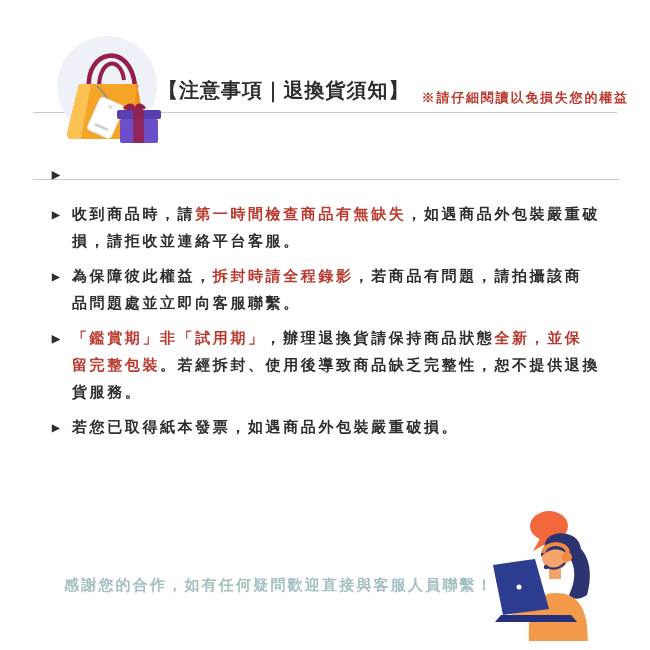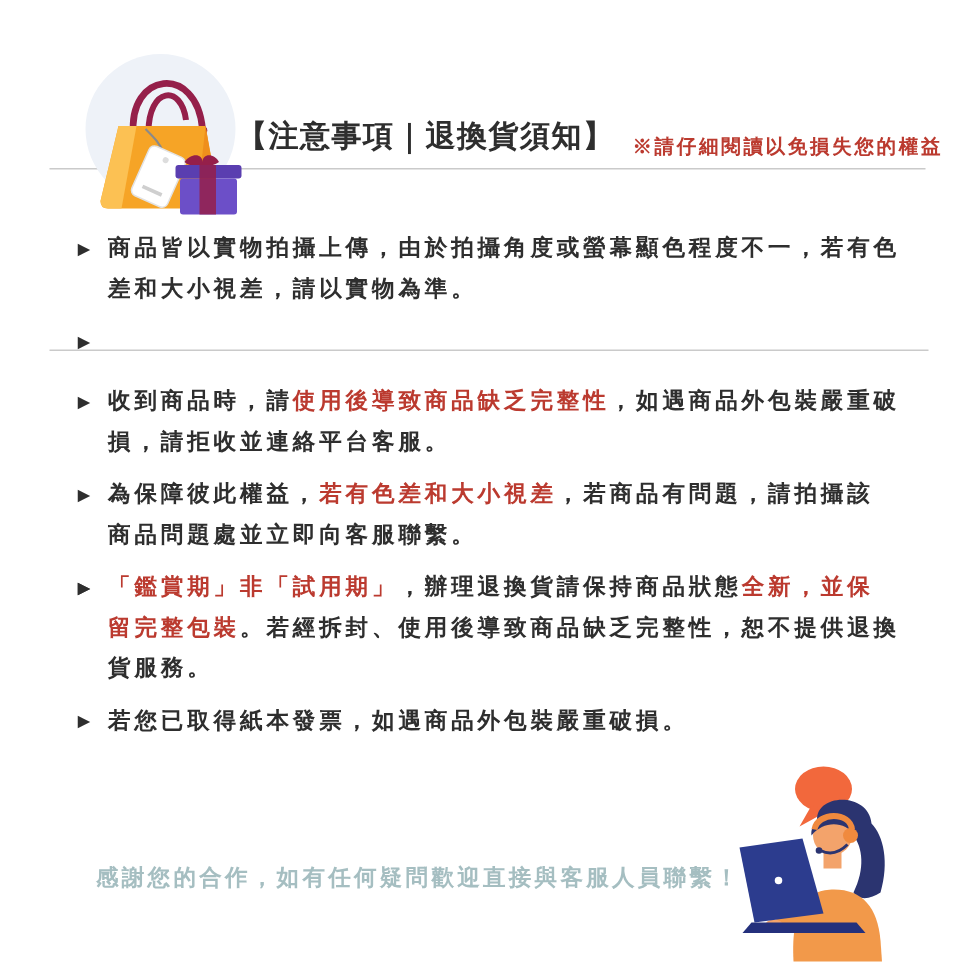--- a/index.html
+++ b/index.html
@@ -98,27 +98,27 @@
     </div>
 
     <div class="header-text">
       <span class="title">【注意事項｜退換貨須知】</span>
       <span class="warning">※請仔細閱讀以免損失您的權益</span>
     </div>
   </div>
 
   <div class="content">
     <ul class="notes">
-        <li class="note"><span class="arrow">▶</span><span class="">商品皆以實物拍攝上傳，由於拍攝角度或螢幕顯色程度不一，若有色差和大小視差，請以實物為準。</span></li>
+        <li class="note"><span class="arrow">▶</span></li>
         <li class="note"><span class="arrow">▶</span></li>
       </ul>
     <div class="mid-rule"></div>
     <ul class="notes">
-        <li class="note"><span class="arrow">▶</span><span class="">收到商品時，請</span><span class="red">使用後導致商品缺乏完整性</span><span class="">，如遇商品外包裝嚴重破損，請拒收並連絡平台客服。</span></li>
-        <li class="note"><span class="arrow">▶</span><span class="">為保障彼此權益，</span><span class="red">若有色差和大小視差</span><span class="">，若商品有問題，請拍攝該商品問題處並立即向客服聯繫。</span></li>
+        <li class="note"><span class="arrow">▶</span><span class="">收到商品時，請</span><span class="red">第一時間檢查商品有無缺失</span><span class="">，如遇商品外包裝嚴重破損，請拒收並連絡平台客服。</span></li>
+        <li class="note"><span class="arrow">▶</span><span class="">為保障彼此權益，</span><span class="red">拆封時請全程錄影</span><span class="">，若商品有問題，請拍攝該商品問題處並立即向客服聯繫。</span></li>
         <li class="note"><span class="arrow">▶</span></li>
         <li class="note"><span class="arrow">▶</span><span class="red">「鑑賞期」非「試用期」</span><span class="">，辦理退換貨請保持商品狀態</span><span class="red">全新，並保留完整包裝</span><span class="">。若經拆封、使用後導致商品缺乏完整性，恕不提供退換貨服務。</span></li>
         <li class="note"><span class="arrow">▶</span><span class="">若您已取得紙本發票，如遇商品外包裝嚴重破損。</span></li>
       </ul>
   </div>
 
   <div class="footer-message">感謝您的合作，如有任何疑問歡迎直接與客服人員聯繫！</div>
 
   <div class="cs-wrap">
     <svg viewBox="0 0 165 145" width="165" height="145">

